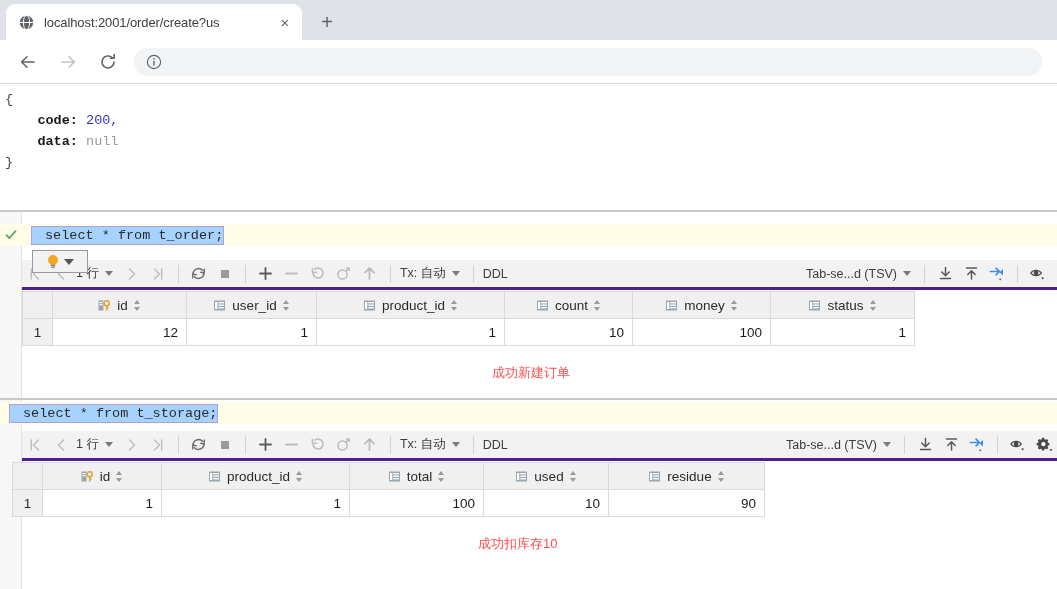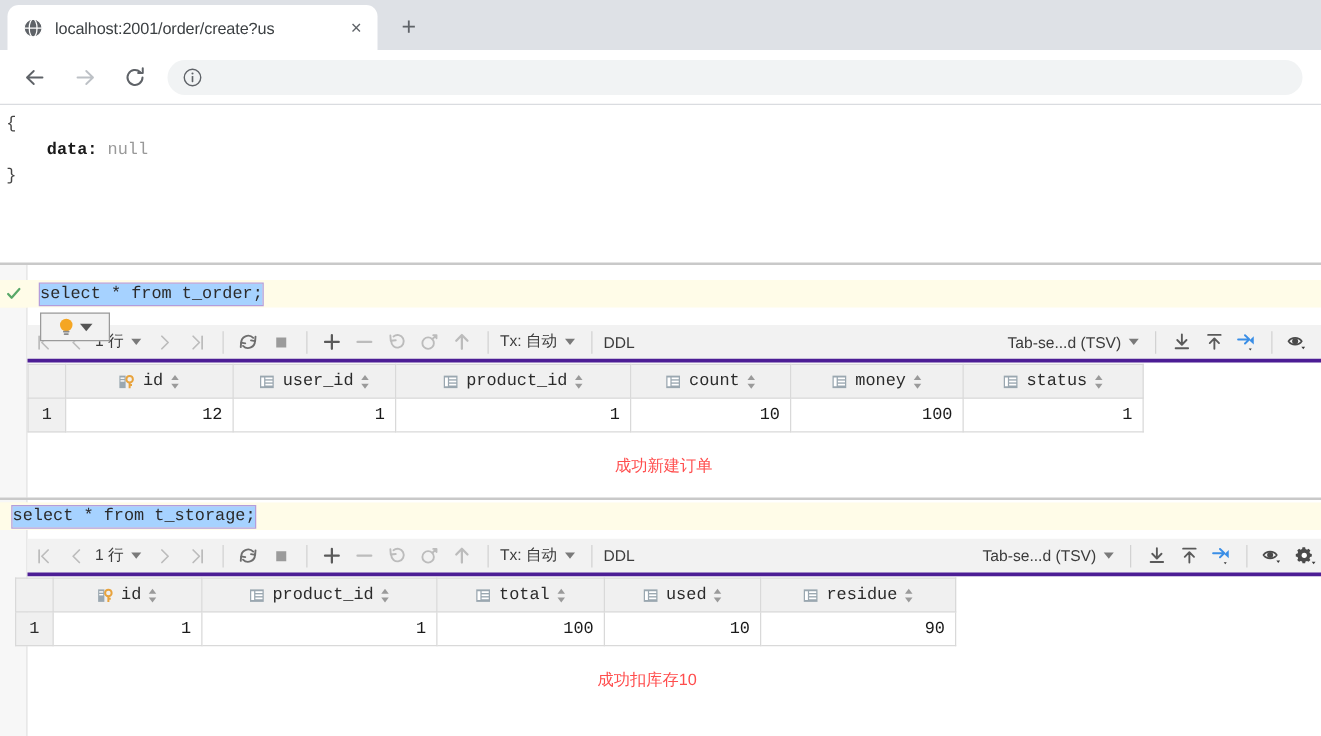--- a/index.html
+++ b/index.html
@@ -128,21 +128,21 @@
   .editor-gutter {
     width: 22px; height: 22px; flex: 0 0 22px;
     display: flex; align-items: center; justify-content: center;
     background: #fffce8;
   }
   .sql-text {
     font-family: "Liberation Mono", "DejaVu Sans Mono", monospace;
     font-size: 13.5px;
     background: #a6d2ff;
     color: #2b2b2b;
-    padding: 1px 0 1px 0;
+    padding: 1px 0 1px 13px;
     white-space: pre;
     outline: 1px solid #b39ddb;
     margin-left: 10px;
   }
 
   .bulb-popup {
     position: absolute; width: 56px; height: 23px;
     border: 1px solid #9a9a9a; background: #f2f2f2;
     display: flex; align-items: center; justify-content: center; gap: 4px;
     z-index: 30;
@@ -179,21 +179,21 @@
   .tb-sep {
     width: 1px; height: 18px; background: #d2d2d2; margin: 0 7px; flex: 0 0 1px;
   }
   .tb-spacer { flex: 1 1 auto; }
 
   
   .grid { position: absolute; border-collapse: collapse; }
   .grid table { border-collapse: collapse; }
   .grid th, .grid td {
     border: 1px solid #d9d9d9;
-    font-family: Liberation Mono, monospace;
+    font-family: Liberation Sans, sans-serif;
     font-size: 13.5px;
     height: 27px;
     padding: 0 8px;
   }
   .grid th {
     background: #f0f0f0; color: #2b2b2b; font-weight: normal;
   }
   .grid th .hcell {
     display: flex; align-items: center; justify-content: center; gap: 5px;
     width: 100%;
@@ -255,20 +255,21 @@
           <rect x="7.35" y="6.7" width="1.3" height="5" rx="0.5" fill="currentColor"></rect>
         </svg>
       </span>
     </div>
   </div>
   <div class="chrome-sep"></div>
 
   <div class="page-body">
     <div class="json">
       <div class="ln">{</div>
+      <div class="ln">    <span class="key">code:</span> <span class="num">200,</span></div>
       <div class="ln">    <span class="key">data:</span> <span class="nul">null</span></div>
       <div class="ln">}</div>
     </div>
     <div class="annot" id="annot1">成功下单</div>
   </div>
 
   <div class="panel-divider" style="top:210px;"></div>
 
   <div class="ide-panel" style="top:212px; height:186px;">
     <div class="gutter-strip"></div>

